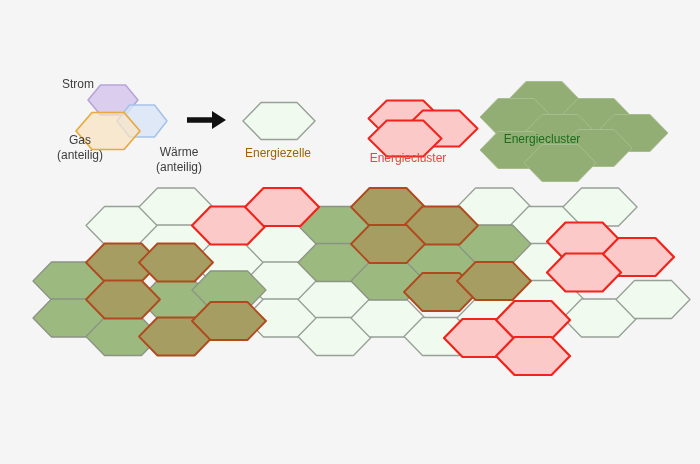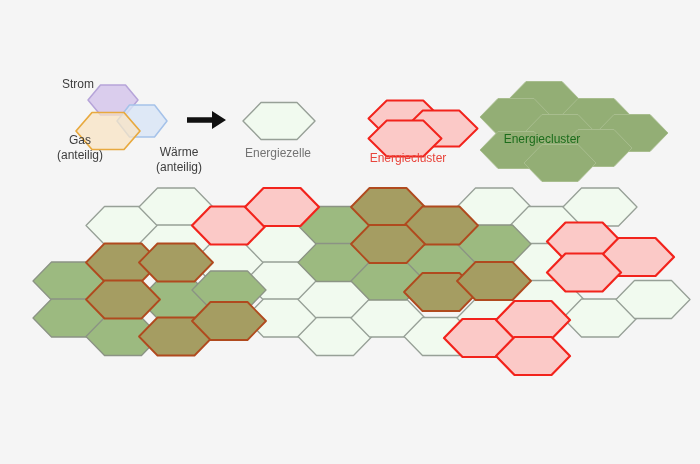--- a/index.html
+++ b/index.html
@@ -7,21 +7,21 @@
     position:relative;width:700px;height:464px;overflow:hidden;
     background:#f5f5f5;
     font-family:"Liberation Sans", sans-serif;
   }
   #hex-canvas{position:absolute;left:0;top:0;}
   .lbl{position:absolute;color:#3d3d3d;font-size:12px;line-height:15px;white-space:pre;}
   .lbl.centered{transform:translate(-50%,-50%);text-align:center;}
   #lbl-strom{left:62px;top:77px;}
   #lbl-gas{left:80px;top:148px;}
   #lbl-waerme{left:179px;top:160px;}
-  #lbl-energiezelle{left:278px;top:153px;color:#737373;text-align:right;}
+  #lbl-energiezelle{left:278px;top:153px;color:#a16207;text-align:right;}
   #lbl-energiecluster{left:408px;top:158px;color:#e8453c;}
   #lbl-ueber1{left:543px;top:109px;color:#1c6d1c;}
   #lbl-ueber2{left:542px;top:139px;color:#1c6d1c;}
 </style>
 </head>
 <body>
 
 <div id="stage">
   <svg id="hex-canvas" width="700" height="464">
       <polygon points="86,225.5 104.5,206.5 141.5,206.5 160,225.5 141.5,244.5 104.5,244.5" fill="#f1faef" stroke="#97a097" stroke-width="1.3" stroke-linejoin="round"></polygon>

